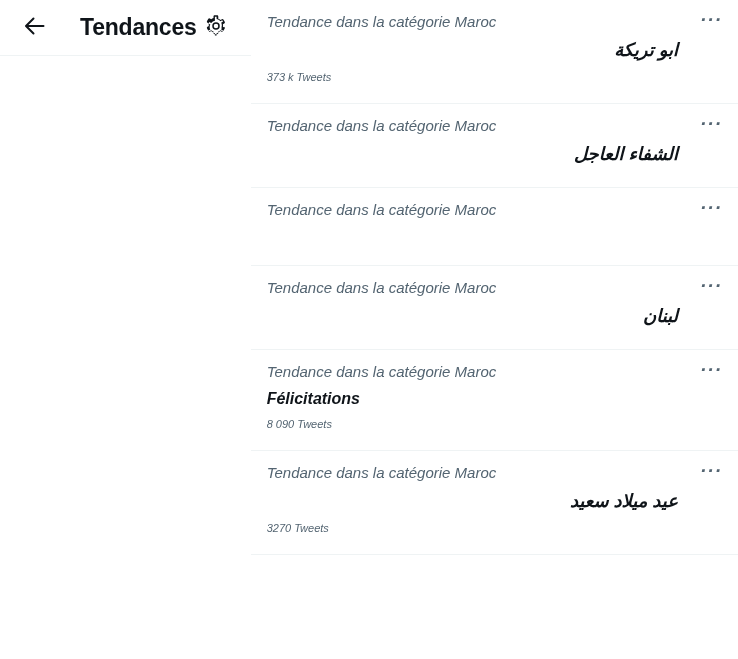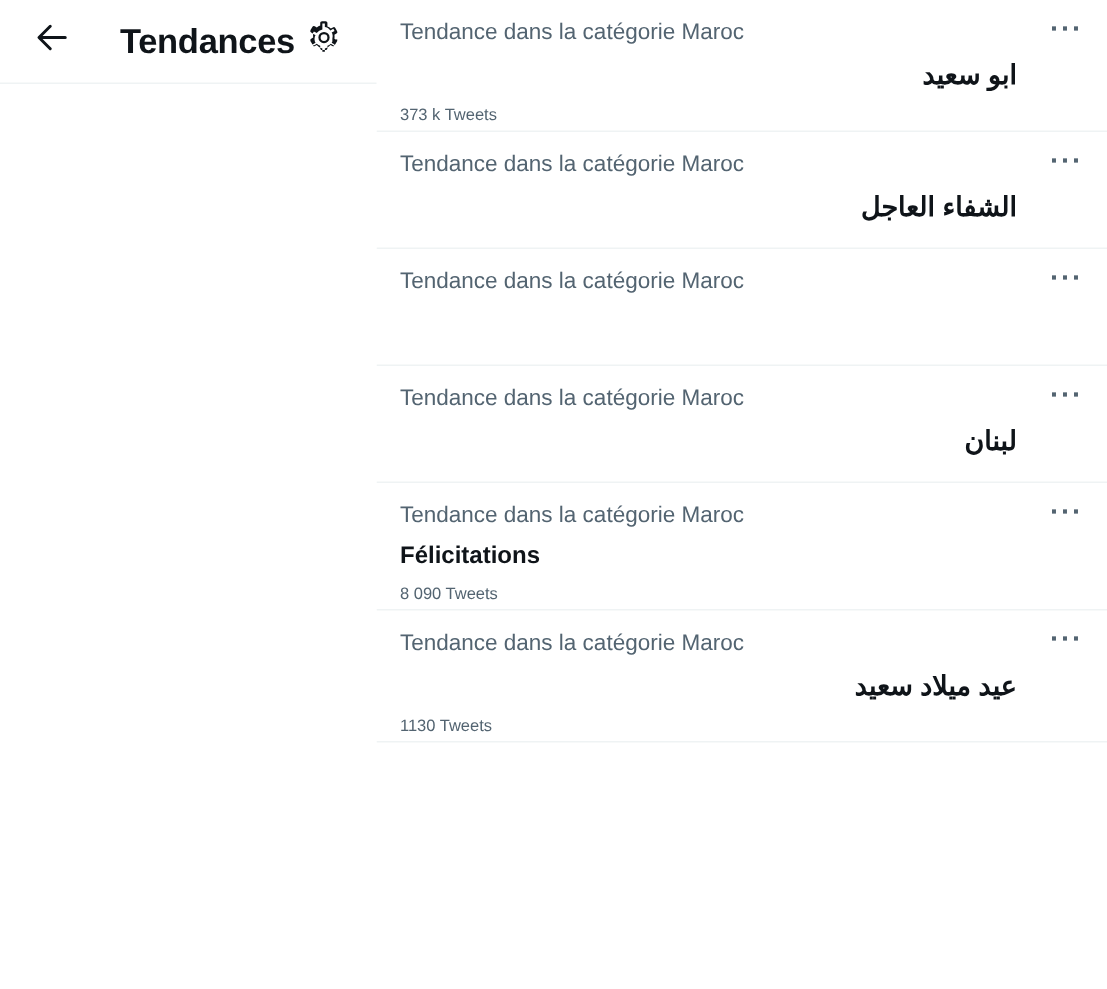--- a/index.html
+++ b/index.html
@@ -63,25 +63,26 @@
     flex: 0 0 auto;
   }
 
   
   .trend-list {
     flex: 1 1 auto;
     overflow: hidden;
   }
   .trend-item {
     position: relative;
-    padding: 12px 16px 0 16px;
+    padding: 12px 16px 16px 16px;
     border-bottom: 1px solid #eff3f4;
     box-sizing: border-box;
     cursor: pointer;
     min-height: 78px;
+    font-style: italic;
   }
   .trend-category {
     font-size: 15px;
     color: #536471;
     line-height: 20px;
     margin-bottom: 6px;
     padding-right: 44px;
   }
   .trend-name {
     font-size: 16px;
@@ -146,21 +147,21 @@
           <path d="M20.3 13.6l-1.35-.78c.06-.44.1-.87.1-1.32s-.04-.88-.1-1.32l1.35-.78a1.2 1.2 0 00.44-1.63l-1.2-2.08a1.2 1.2 0 00-1.63-.44l-1.35.78a7.6 7.6 0 00-2.28-1.32V2.4c0-.66-.54-1.2-1.2-1.2h-2.4c-.66 0-1.2.54-1.2 1.2v1.56c-.83.3-1.6.75-2.28 1.32l-1.35-.78a1.2 1.2 0 00-1.63.44l-1.2 2.08a1.2 1.2 0 00.44 1.63l1.35.78c-.06.44-.1.87-.1 1.32s.04.88.1 1.32l-1.35.78a1.2 1.2 0 00-.44 1.63l1.2 2.08c.33.57 1.06.77 1.63.44l1.35-.78c.68.57 1.45 1.02 2.28 1.32v1.56c0 .66.54 1.2 1.2 1.2h2.4c.66 0 1.2-.54 1.2-1.2v-1.56a7.6 7.6 0 002.28-1.32l1.35.78c.57.33 1.3.13 1.63-.44l1.2-2.08a1.2 1.2 0 00-.44-1.63zm-2.73 1.09l-.46.8 1.93 1.11-.83 1.44-1.93-1.11-.63.66c-.62.65-1.38 1.09-2.22 1.39l-.86.3v2.22h-1.66v-2.22l-.86-.3a5.9 5.9 0 01-2.22-1.39l-.63-.66-1.93 1.11-.83-1.44 1.93-1.11-.46-.8a5.9 5.9 0 010-3.38l.46-.8-1.93-1.11.83-1.44 1.93 1.11.63-.66c.62-.65 1.38-1.09 2.22-1.39l.86-.3V2.7h1.66v2.22l.86.3c.84.3 1.6.74 2.22 1.39l.63.66 1.93-1.11.83 1.44-1.93 1.11.46.8a5.9 5.9 0 010 3.38z" fill="#0f1419"></path>
         </svg>
       </span>
     </div>
   </div>
 
   <div class="trend-list">
 
     <div class="trend-item">
       <div class="trend-category">Tendance dans la catégorie Maroc</div>
-      <div class="trend-name rtl">ابو سعيد</div>
+      <div class="trend-name rtl">ابو تريكة</div>
       <div class="trend-count">373 k Tweets</div>
       <div class="more-btn">
           <span class="dots">···</span>
         </div>
     </div>
 
     <div class="trend-item">
       <div class="trend-category">Tendance dans la catégorie Maroc</div>
       <div class="trend-name rtl">الشفاء العاجل</div>
       <div class="trend-count empty"></div>
@@ -189,20 +190,20 @@
       <div class="trend-name">Félicitations</div>
       <div class="trend-count">8 090 Tweets</div>
       <div class="more-btn">
           <span class="dots">···</span>
         </div>
     </div>
 
     <div class="trend-item">
       <div class="trend-category">Tendance dans la catégorie Maroc</div>
       <div class="trend-name rtl">عيد ميلاد سعيد</div>
-      <div class="trend-count">1130 Tweets</div>
+      <div class="trend-count">3270 Tweets</div>
       <div class="more-btn">
           <span class="dots">···</span>
         </div>
     </div>
 
   </div>
 </div>
 
 </body></html>

